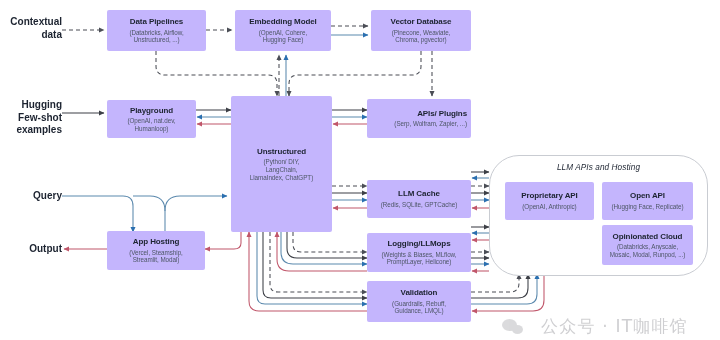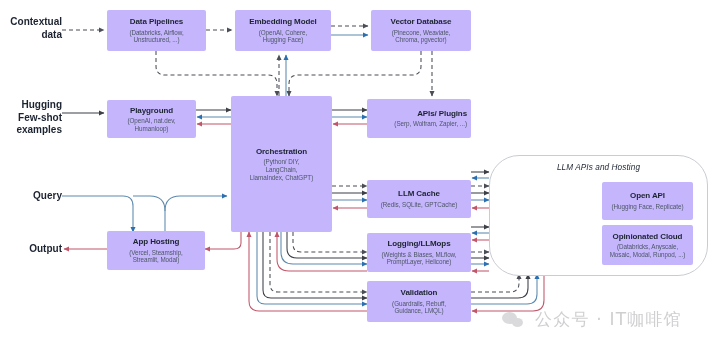--- a/index.html
+++ b/index.html
@@ -28,22 +28,22 @@
   .panel-title{position:absolute;width:100%;text-align:center;top:7px;
                font-size:8.2px;font-style:italic;color:#1c2330;
                font-weight:400;letter-spacing:0.1px;}
 
   
   svg.wires{position:absolute;left:0;top:0;width:720px;height:340px;
             overflow:visible;}
   svg.under{z-index:2;}
 
   
-  #wm{position:absolute;left:502px;top:308px;display:flex;align-items:center;
-      gap:11px;z-index:9;opacity:.42;justify-content:flex-end;}
+  #wm{position:absolute;left:502px;top:315px;display:flex;align-items:center;
+      gap:17px;z-index:9;opacity:.42;justify-content:flex-end;}
   #wm .wmtext{font-size:17px;color:#8d8d93;letter-spacing:1.2px;
               font-family:"DejaVu Sans",sans-serif;white-space:nowrap;}
   #wm .wmicon{position:relative;width:22px;height:18px;}
   #wm .wmicon i{position:absolute;display:block;background:#a9a9ae;
                 border-radius:50%;}
   #wm .wmicon i.b1{width:15px;height:12px;left:0;top:1px;
                    border-radius:50% 50% 45% 50%;}
   #wm .wmicon i.b2{width:11px;height:9px;left:10px;top:7px;}
 </style>
 </head>
@@ -187,21 +187,21 @@
 
   <div class="box" style="left:107px;top:100px;width:89px;height:38px;">
     <div class="t">Playground</div>
     <div class="s">
       <div>(OpenAI, nat.dev,</div>
       <div>Humanloop)</div>
     </div>
   </div>
 
   <div class="box" style="left:231px;top:96px;width:101px;height:136px;">
-    <div class="t">Orchestration</div>
+    <div class="t">Unstructured</div>
     <div class="s">
       <div>(Python/ DIY,</div>
       <div>LangChain,</div>
       <div>LlamaIndex, ChatGPT)</div>
     </div>
   </div>
 
   <div class="box" style="left:367px;top:99px;width:104px;height:39px;align-items:flex-end;">
     <div class="t">APIs/ Plugins</div>
     <div class="s">
@@ -236,20 +236,26 @@
     <div class="t">App Hosting</div>
     <div class="s">
       <div>(Vercel, Steamship,</div>
       <div>Streamlit, Modal)</div>
     </div>
   </div>
 
   <div class="panel" style="left:489px;top:155px;width:217px;height:119px;border-radius:30px;">
     <div class="panel-title">LLM APIs and Hosting</div>
 
+    <div class="box" style="left:15px;top:26px;width:89px;height:38px;">
+      <div class="t">Proprietary API</div>
+      <div class="s">
+        <div>(OpenAI, Anthropic)</div>
+      </div>
+    </div>
 
     <div class="box" style="left:112px;top:26px;width:91px;height:38px;">
       <div class="t">Open API</div>
       <div class="s">
         <div>(Hugging Face, Replicate)</div>
       </div>
     </div>
 
 
     <div class="box" style="left:112px;top:69px;width:91px;height:40px;">

